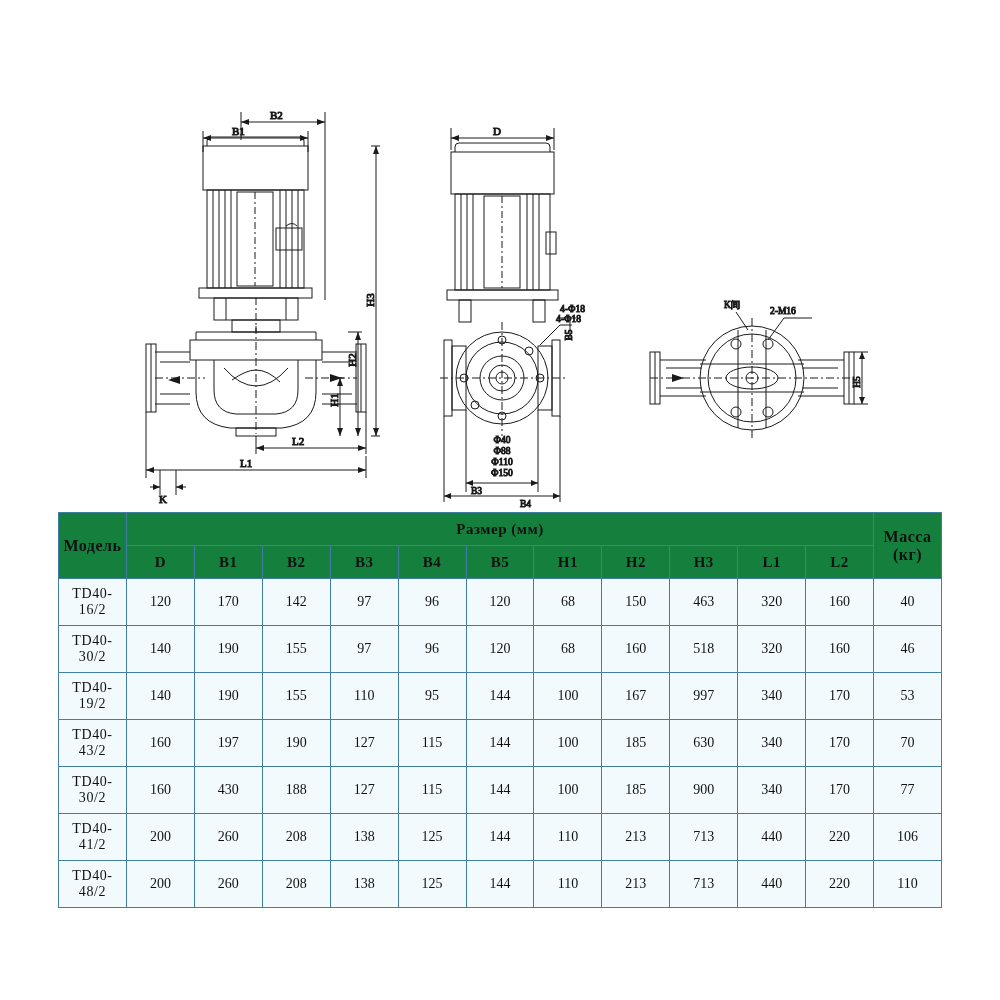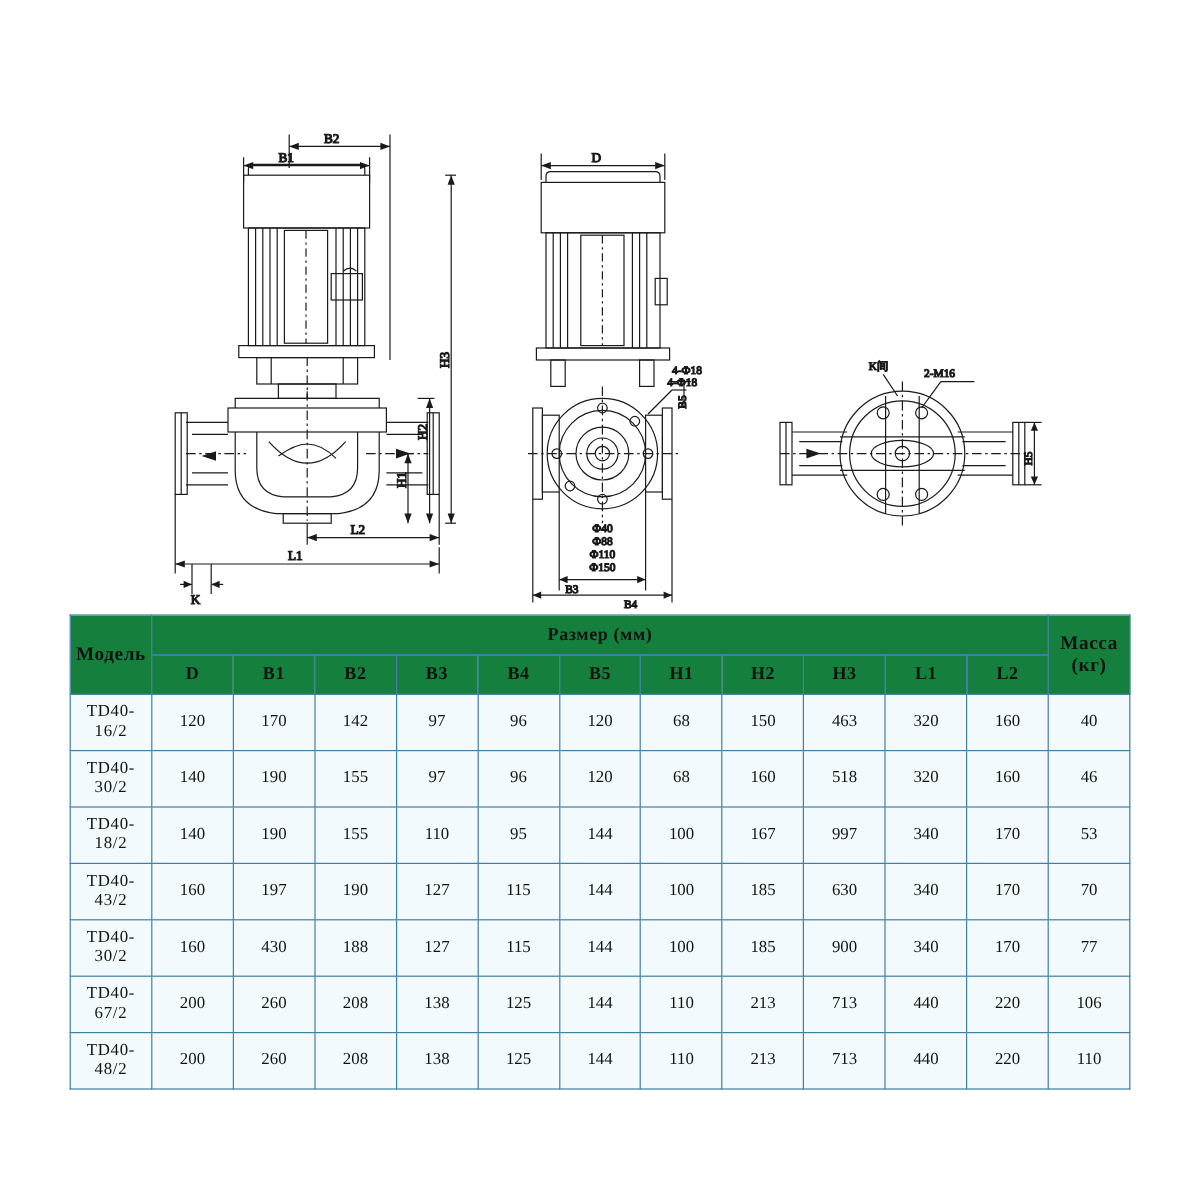--- a/index.html
+++ b/index.html
@@ -384,21 +384,21 @@
         <td>96</td>
         <td>120</td>
         <td>68</td>
         <td>160</td>
         <td>518</td>
         <td>320</td>
         <td>160</td>
         <td>46</td>
       </tr>
       <tr>
-        <td class="model">TD40-18/2</td>
+        <td class="model">TD40-19/2</td>
         <td>140</td>
         <td>190</td>
         <td>155</td>
         <td>110</td>
         <td>95</td>
         <td>144</td>
         <td>100</td>
         <td>167</td>
         <td>997</td>
         <td>340</td>
@@ -429,21 +429,21 @@
         <td>115</td>
         <td>144</td>
         <td>100</td>
         <td>185</td>
         <td>900</td>
         <td>340</td>
         <td>170</td>
         <td>77</td>
       </tr>
       <tr>
-        <td class="model">TD40-67/2</td>
+        <td class="model">TD40-41/2</td>
         <td>200</td>
         <td>260</td>
         <td>208</td>
         <td>138</td>
         <td>125</td>
         <td>144</td>
         <td>110</td>
         <td>213</td>
         <td>713</td>
         <td>440</td>

